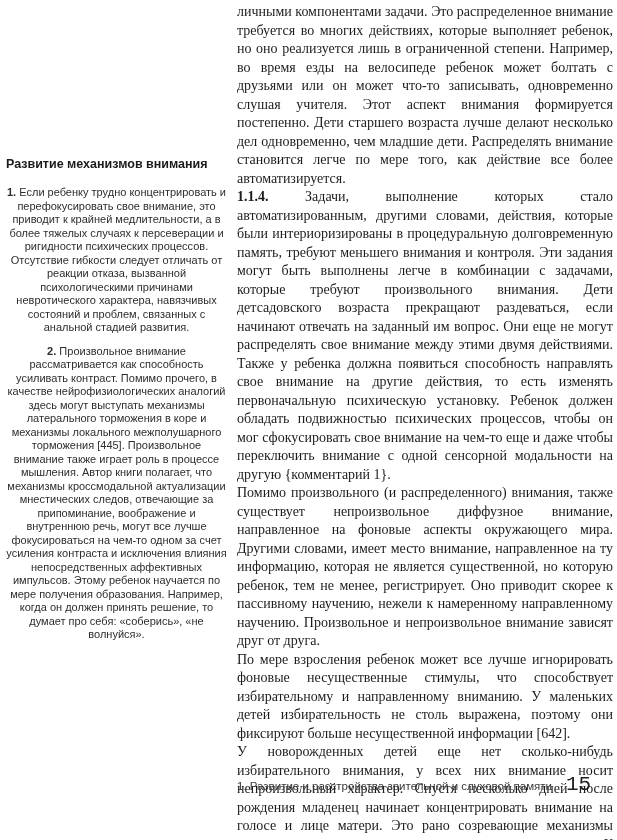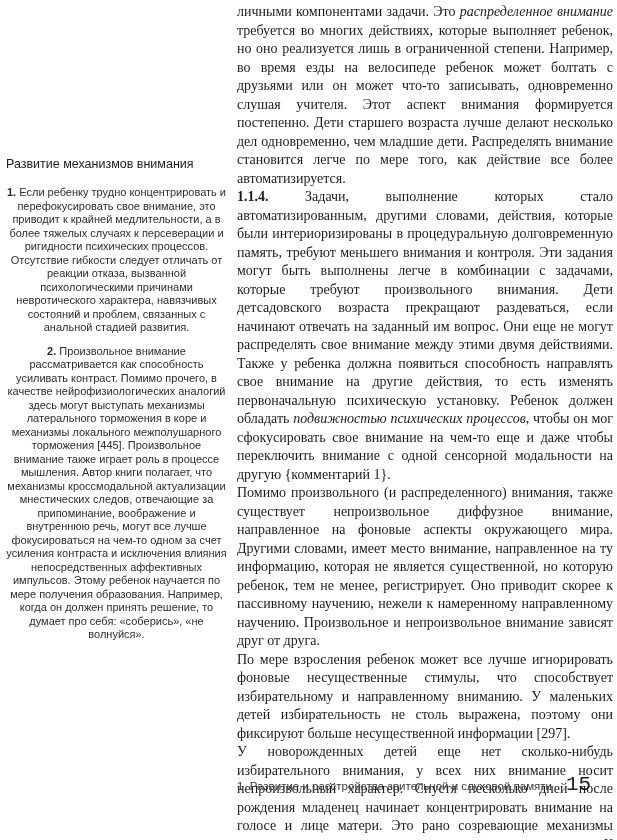--- a/index.html
+++ b/index.html
@@ -22,21 +22,21 @@
     top: 157px;
     width: 221px;
     font-family: "Liberation Sans", sans-serif;
     font-size: 11px;
     line-height: 13.5px;
     color: #2d2d2d;
     text-align: left;
   }
   .notes-heading {
     font-size: 12.5px;
-    font-weight: normal;
+    font-weight: bold;
     color: #1b1b1b;
     margin: 0 0 15px 0;
     line-height: 14px;
   }
   .margin-note {
     margin: 0 0 10px 0;
     text-align: center;
   }
 
   
@@ -49,21 +49,21 @@
     font-size: 14px;
     line-height: 18.5px;
     color: #1c1c1c;
     text-align: justify;
     hyphens: auto;
     -webkit-hyphens: auto;
   }
   .para { margin: 0; }
   .para.section-start { margin-top: 0; }
 
-  .it { font-style: italic; }
+  .it { }
   .bd { font-weight: bold; }
 
   
   .footer {
     position: absolute;
     left: 237px;
     top: 774px;
     width: 376px;
     display: flex;
     justify-content: flex-start;
@@ -91,21 +91,21 @@
   <aside class="margin-notes">
     <h2 class="notes-heading">Развитие механизмов внимания</h2>
     <p class="margin-note"><span class="bd">1.</span><span> Если ребенку трудно концентрировать и перефокусировать свое внимание, это приводит к крайней медлительности, а в более тяжелых случаях к персеверации и ригидности психических процессов. Отсутствие гибкости следует отличать от реакции отказа, вызванной психологическими причинами невротического характера, навязчивых состояний и проблем, связанных с анальной стадией развития.</span></p>
     <p class="margin-note"><span class="bd">2.</span><span> Произвольное внимание рассматривается как способность усиливать контраст. Помимо прочего, в качестве нейрофизиологических аналогий здесь могут выступать механизмы латерального торможения в коре и механизмы локального межполушарного торможения [445]. Произвольное внимание также играет роль в процессе мышления. Автор книги полагает, что механизмы кроссмодальной актуализации мнестических следов, отвечающие за припоминание, воображение и внутреннюю речь, могут все лучше фокусироваться на чем-то одном за счет усиления контраста и исключения влияния непосредственных аффективных импульсов. Этому ребенок научается по мере получения образования. Например, когда он должен принять решение, то думает про себя: «соберись», «не волнуйся».</span></p>
   </aside>
 
   <main class="main-col" lang="ru">
     <p class="para"><span>личными компонентами задачи. Это </span><span class="it">распределенное внимание</span><span> требуется во многих действиях, которые выполняет ребенок, но оно реализуется лишь в ограниченной степени. Например, во время езды на велосипеде ребенок может болтать с друзьями или он может что-то записывать, одновременно слушая учителя. Этот аспект внимания формируется постепенно. Дети старшего возраста лучше делают несколько дел одновременно, чем младшие дети. Распределять внимание становится легче по мере того, как действие все более автоматизируется.</span></p>
     <p class="para section-start"><span class="bd">1.1.4.</span><span> Задачи, выполнение которых стало автоматизированным, другими словами, действия, которые были интериоризированы в процедуральную долговременную память, требуют меньшего внимания и контроля. Эти задания могут быть выполнены легче в комбинации с задачами, которые требуют произвольного внимания. Дети детсадовского возраста прекращают раздеваться, если начинают отвечать на заданный им вопрос. Они еще не могут распределять свое внимание между этими двумя действиями. Также у ребенка должна появиться способность направлять свое внимание на другие действия, то есть изменять первоначальную психическую установку. Ребенок должен обладать </span><span class="it">подвижностью психических процессов</span><span>, чтобы он мог сфокусировать свое внимание на чем-то еще и даже чтобы переключить внимание с одной сенсорной модальности на другую {комментарий 1}.</span></p>
     <p class="para"><span>Помимо произвольного (и распределенного) внимания, также существует непроизвольное диффузное внимание, направленное на фоновые аспекты окружающего мира. Другими словами, имеет место внимание, направленное на ту информацию, которая не является существенной, но которую ребенок, тем не менее, регистрирует. Оно приводит скорее к пассивному научению, нежели к намеренному направленному научению. Произвольное и непроизвольное внимание зависят друг от друга.</span></p>
-    <p class="para"><span>По мере взросления ребенок может все лучше игнорировать фоновые несущественные стимулы, что способствует избирательному и направленному вниманию. У маленьких детей избирательность не столь выражена, поэтому они фиксируют больше несущественной информации [297].</span></p>
+    <p class="para"><span>По мере взросления ребенок может все лучше игнорировать фоновые несущественные стимулы, что способствует избирательному и направленному вниманию. У маленьких детей избирательность не столь выражена, поэтому они фиксируют больше несущественной информации [642].</span></p>
     <p class="para"><span>У новорожденных детей еще нет сколько-нибудь избирательного внимания, у всех них внимание носит непроизвольный характер. Спустя несколько дней после рождения младенец начинает концентрировать внимание на голосе и лице матери. Это рано созревающие механизмы внимания, которые не зависят от полученного опыта. К детсадовскому возрасту происходит снижение роли пассивного научения при одновременном возрастании избирательного научения. У детей старшего возраста меньше вероятность нарушений процесса обучения за счет отвлекающих воздействий. Избирательное и распределенное внимание может быть эффективным только в том случае, если посторонние стимулы не отвлекают внимание. Эта способность не отвлекаться также является тем, что развивается по мере взросления ребенка {комментарий 2}.</span></p>
   </main>
 
   <div class="footer">
     <span class="footer-chapter">1. Развитие и расстройства зрительной и слуховой памяти</span>
     <span class="footer-pagenum">15</span>
   </div>
 
 </div>
 

